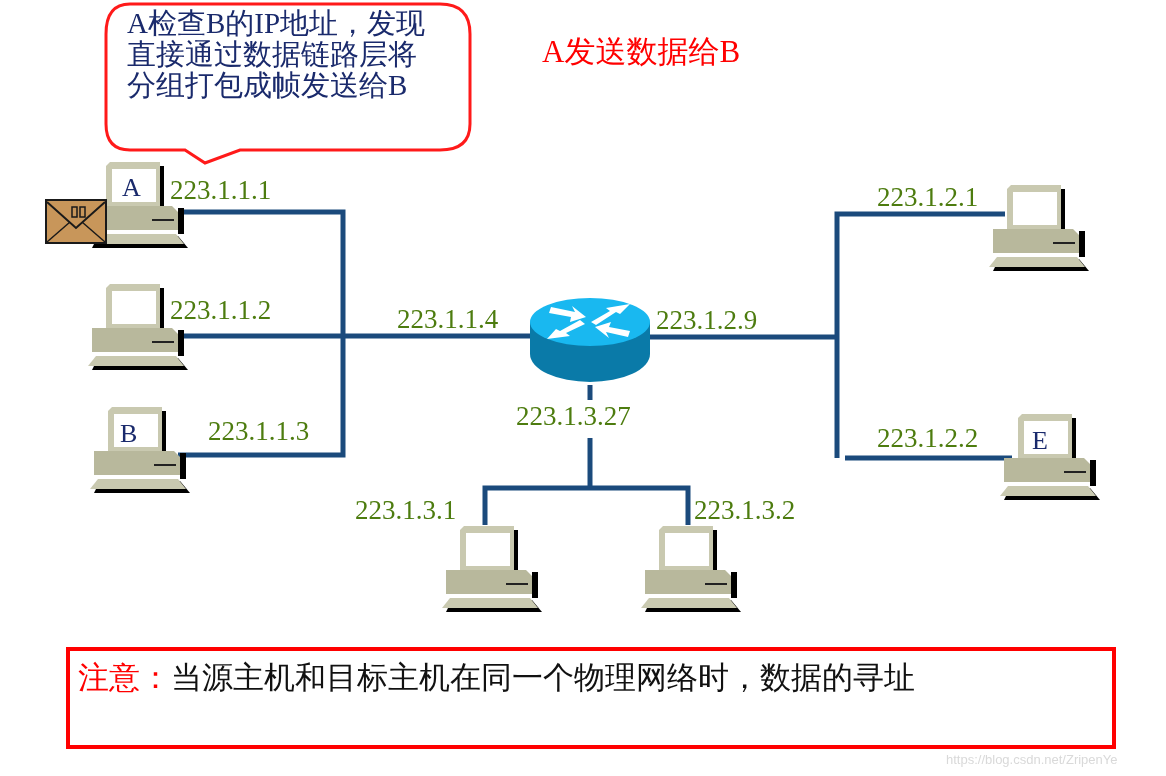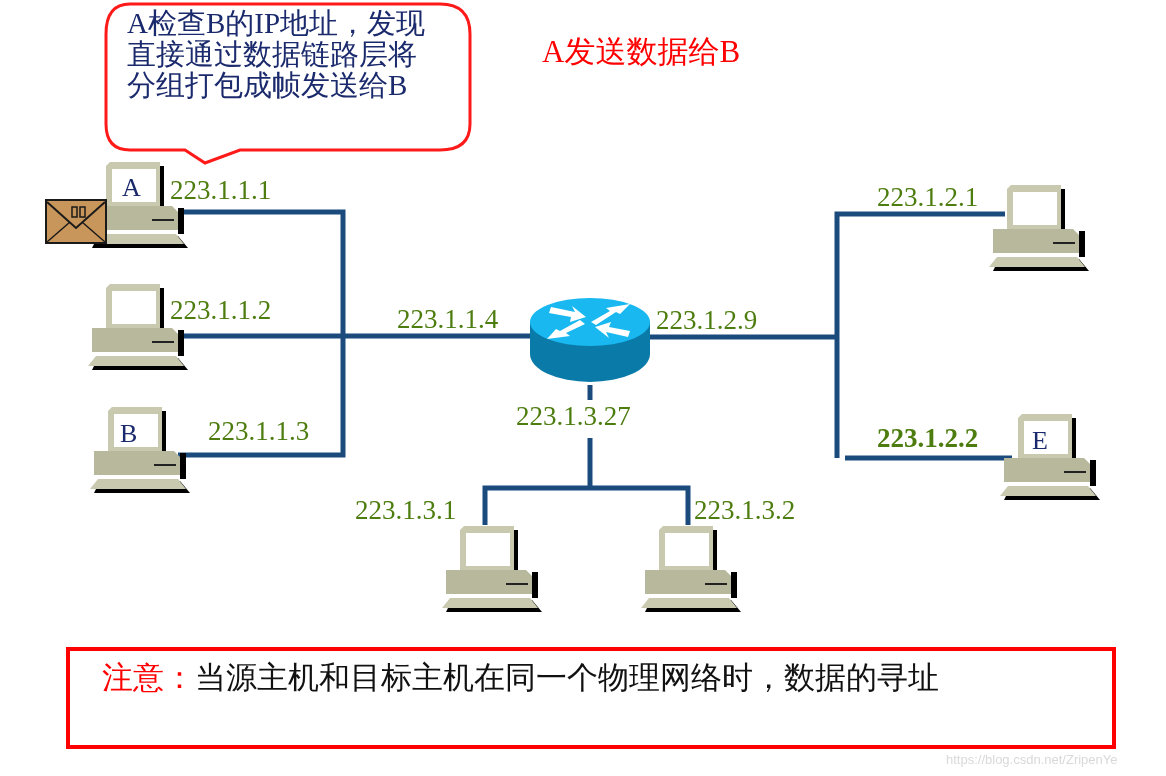--- a/index.html
+++ b/index.html
@@ -4,21 +4,21 @@
   <style>
     html, body { margin: 0; padding: 0; background: #ffffff; }
     body { width: 1166px; height: 776px; position: relative; overflow: hidden; font-family: "Liberation Serif", serif; }
     .ip { position: absolute; font-family: "Liberation Serif", serif; font-size: 27px; color: #4d7c0f; line-height: 1; white-space: nowrap; }
     .title { position: absolute; left: 542px; top: 36px; font-size: 31px; color: #ff0000; font-family: "Liberation Serif", "DejaVu Sans", serif; line-height: 1; white-space: nowrap; }
     .bubble-text { position: absolute; left: 127px; top: 8px; width: 330px; font-size: 29px; line-height: 31px; color: #1a2a6c; font-family: "Liberation Serif", "DejaVu Sans", serif; }
     .bubble-text div { white-space: nowrap; }
     svg.diagram { position: absolute; left: 0; top: 0; }
     .note-box { position: absolute; left: 66px; top: 647px; width: 1050px; height: 102px; border: 4px solid #ff0000; box-sizing: border-box; }
     .note-text { position: absolute; left: 78px; top: 657px; font-size: 31px; line-height: 40px; color: #111111; font-family: "DejaVu Sans", "Liberation Sans", sans-serif; }
-    .note-text .red { color: #ff0000; margin-left: 24px; }
+    .note-text .red { color: #ff0000; }
     .note-text .ser { font-family: "Liberation Serif", serif; }
     .pc-letter { position: absolute; font-family: "Liberation Serif", serif; font-size: 26px; color: #1a2a6c; line-height: 1; }
     .watermark { position: absolute; left: 946px; top: 752px; font-size: 13px; color: #d9d9d9; font-family: "Liberation Sans", sans-serif; white-space: nowrap; }
   </style>
 </head>
 <body>
 
 <svg class="diagram" width="1166" height="776" viewBox="0 0 1166 776" xmlns="http://www.w3.org/2000/svg">
   <defs>
     <g id="pc">
@@ -114,21 +114,21 @@
 <div class="pc-letter" style="left:120px; top:421px;">B</div>
 <div class="pc-letter" style="left:1032px; top:428px;">E</div>
 
 <div class="ip" style="left:170px; top:177px;">223.1.1.1</div>
 <div class="ip" style="left:170px; top:297px;text-align:right;">223.1.1.2</div>
 <div class="ip" style="left:170px; top:418px;margin-left:38px;">223.1.1.3</div>
 <div class="ip" style="left:397px; top:306px;">223.1.1.4</div>
 <div class="ip" style="left:656px; top:307px;">223.1.2.9</div>
 <div class="ip" style="left:516px; top:403px;">223.1.3.27</div>
 <div class="ip" style="left:877px; top:184px;">223.1.2.1</div>
-<div class="ip" style="left:877px; top:425px;font-weight:bold;">223.1.2.2</div>
+<div class="ip" style="left:877px; top:425px;">223.1.2.2</div>
 <div class="ip" style="left:355px; top:497px;">223.1.3.1</div>
 <div class="ip" style="left:694px; top:497px;">223.1.3.2</div>
 
 <div class="note-box"></div>
 <div class="note-text">
   <div><span class="red">注意：</span><span>当源主机和目标主机在同一个物理网络时，数据的寻址</span></div>
 </div>
 
 <div class="watermark">https://blog.csdn.net/ZripenYe</div>
 

